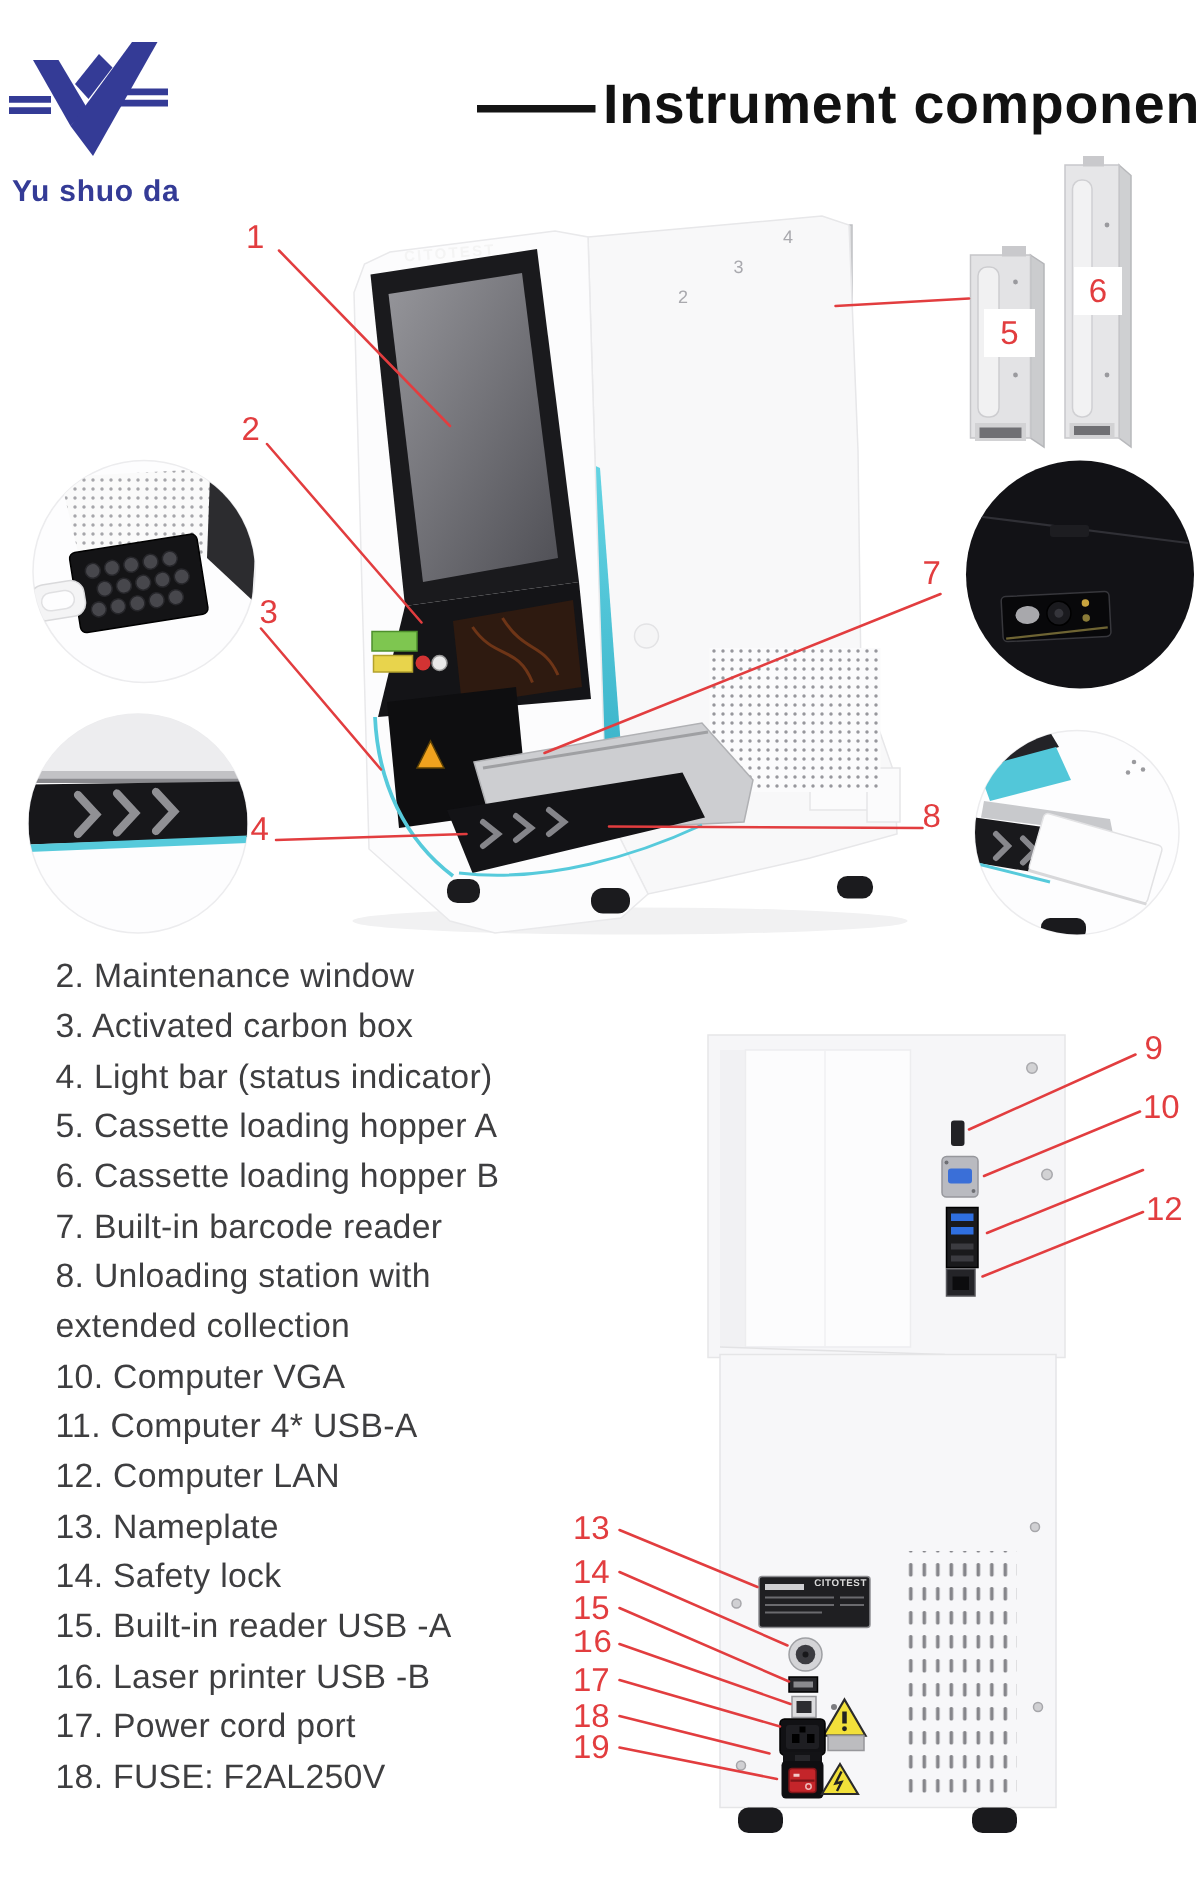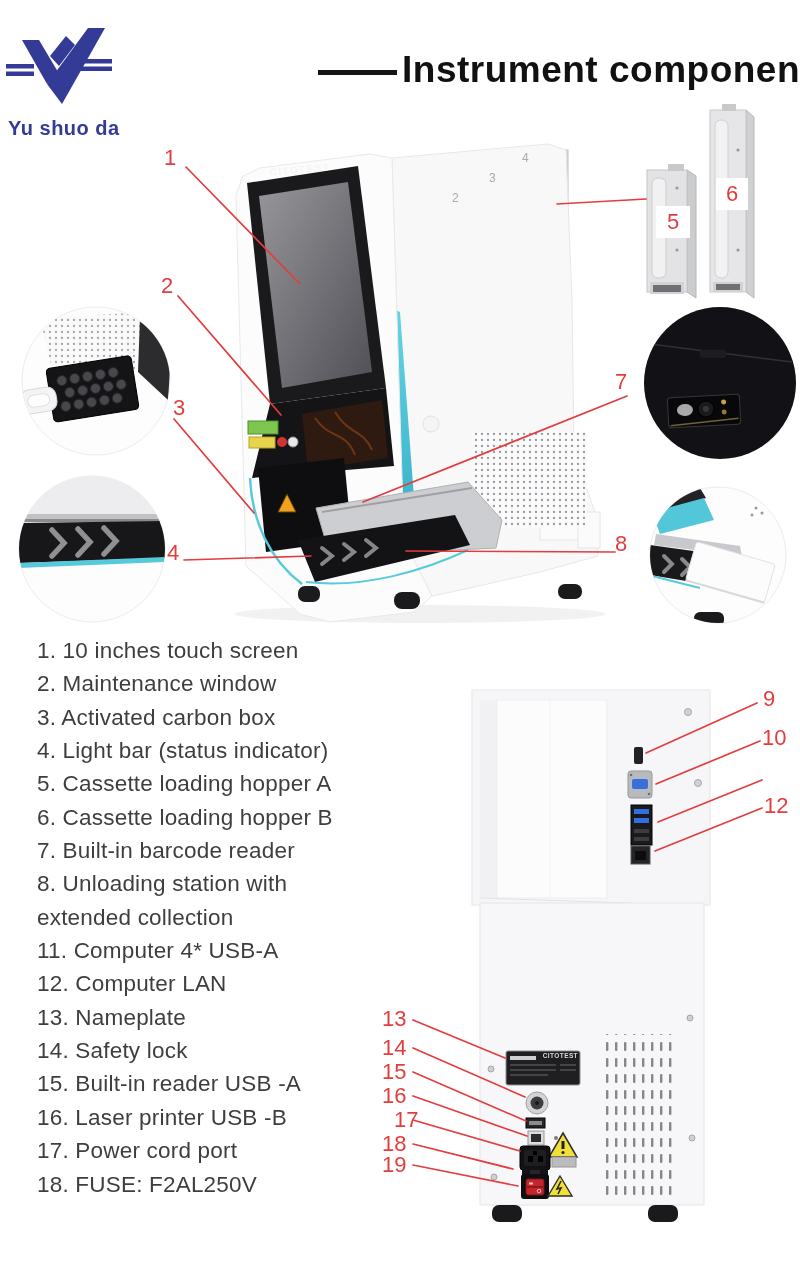--- a/index.html
+++ b/index.html
@@ -365,35 +365,35 @@
   <span class="num" style="left:615px;top:371px;">7</span>
   <span class="num" style="left:615px;top:533px;">8</span>
 
   <span class="num" style="left:763px;top:688px;">9</span>
   <span class="num" style="left:762px;top:727px;">10</span>
   <span class="num" style="left:804px;top:767px;">11</span>
   <span class="num" style="left:764px;top:795px;">12</span>
   <span class="num" style="left:382px;top:1008px;">13</span>
   <span class="num" style="left:382px;top:1037px;">14</span>
   <span class="num" style="left:382px;top:1061px;text-align:center;">15</span>
-  <span class="num" style="left:382px;top:1085px;">16</span>
-  <span class="num" style="left:382px;top:1109px;margin-left:12px;">17</span>
+  <span class="num" style="left:382px;top:1085px;font-family:Liberation Mono, monospace;">16</span>
+  <span class="num" style="left:382px;top:1109px;">17</span>
   <span class="num" style="left:382px;top:1133px;">18</span>
   <span class="num" style="left:382px;top:1154px;">19</span>
 
   <div class="parts-list">
-    <div>1. 10 inches touch screen</div>
     <div>2. Maintenance window</div>
     <div>3. Activated carbon box</div>
     <div>4. Light bar (status indicator)</div>
     <div>5. Cassette loading hopper A</div>
     <div>6. Cassette loading hopper B</div>
     <div>7. Built-in barcode reader</div>
     <div>8. Unloading station with</div>
     <div>extended collection</div>
+    <div>10. Computer VGA</div>
     <div>11. Computer 4* USB-A</div>
     <div>12. Computer LAN</div>
     <div>13. Nameplate</div>
     <div>14. Safety lock</div>
     <div>15. Built-in reader USB -A</div>
     <div>16. Laser printer USB -B</div>
     <div>17. Power cord port</div>
     <div>18. FUSE: F2AL250V</div>
   </div>
 

